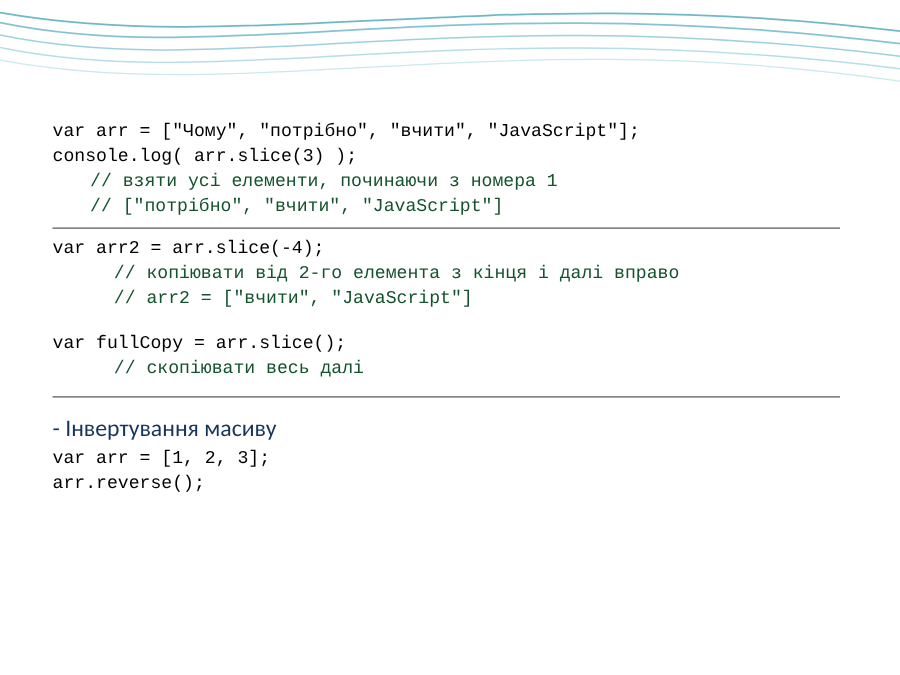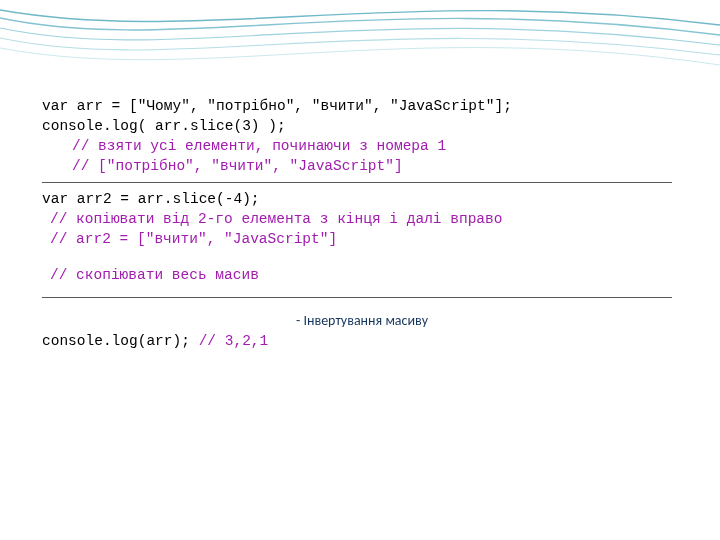--- a/index.html
+++ b/index.html
@@ -32,37 +32,36 @@
     width: 640px;
   }
 
   .code {
     font-family: Consolas, "Courier New", monospace;
     font-size: 14.5px;
     line-height: 1.38;
     white-space: pre;
     color: #000;
   }
-  .comment { color: #a21caf; }
+  .comment { color: #14532d; }
   .indent1 { padding-left: 30px; }
-  .indent-small { padding-left: 8px; }
+  .indent-small { padding-left: 8px; margin-left: 41px; }
 
   .hr {
     border: none;
     border-top: 1px solid #595959;
     margin: 6px 0 6px 0;
     width: 630px;
   }
 
   .section-title {
     font-family: Calibri, Arial, sans-serif;
-    font-size: 14px;
+    font-size: 19px;
     color: #000;
     margin: 4px 0 2px 0;
-    text-align: center;
   }
   .section-title .dash { color: #17365d; }
   .section-title .txt { color: #17365d; }
 
   .block { margin-bottom: 2px; }
   .gap { height: 14px; }
   .gap-sm { height: 4px; }
 </style>
 </head>
 <body>
@@ -90,28 +89,30 @@
 
   <div class="block">
     <div class="code">var arr2 = arr.slice(-4);</div>
     <div class="code comment indent-small">// копіювати від 2-го елемента з кінця і далі вправо</div>
     <div class="code comment indent-small">// arr2 = ["вчити", "JavaScript"]</div>
   </div>
 
   <div class="gap"></div>
 
   <div class="block">
-    <div class="code comment indent-small">// скопіювати весь масив</div>
+    <div class="code">var fullCopy = arr.slice();</div>
+    <div class="code comment indent-small">// скопіювати весь далі</div>
   </div>
 
   <div class="gap-sm"></div>
   <hr class="hr">
   <div class="gap-sm"></div>
 
   <div class="section-title">
     <span class="dash">- </span><span class="txt">Інвертування масиву</span>
   </div>
 
   <div class="block">
-    <div class="code"><span>console.log(arr); </span><span class="comment">// 3,2,1</span></div>
+    <div class="code">var arr = [1, 2, 3];</div>
+    <div class="code">arr.reverse();</div>
   </div>
 
 </div>
 
 </body></html>

